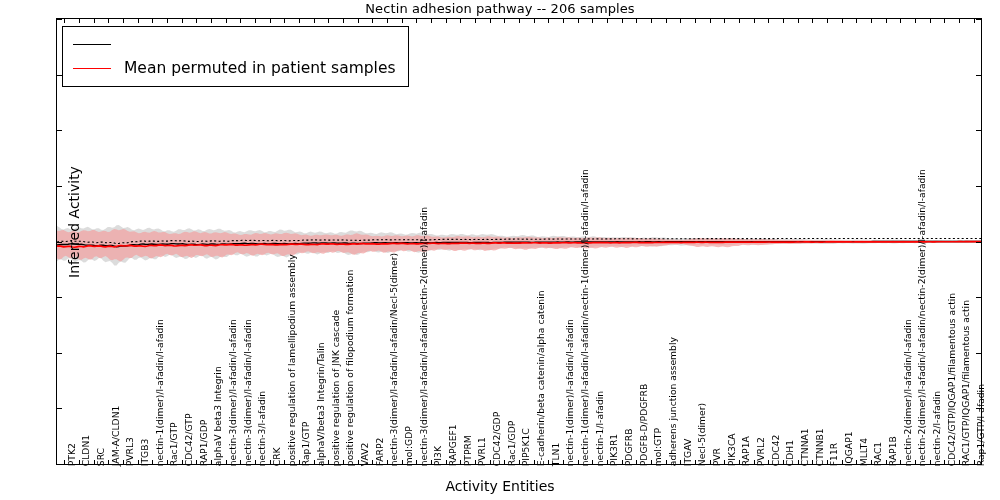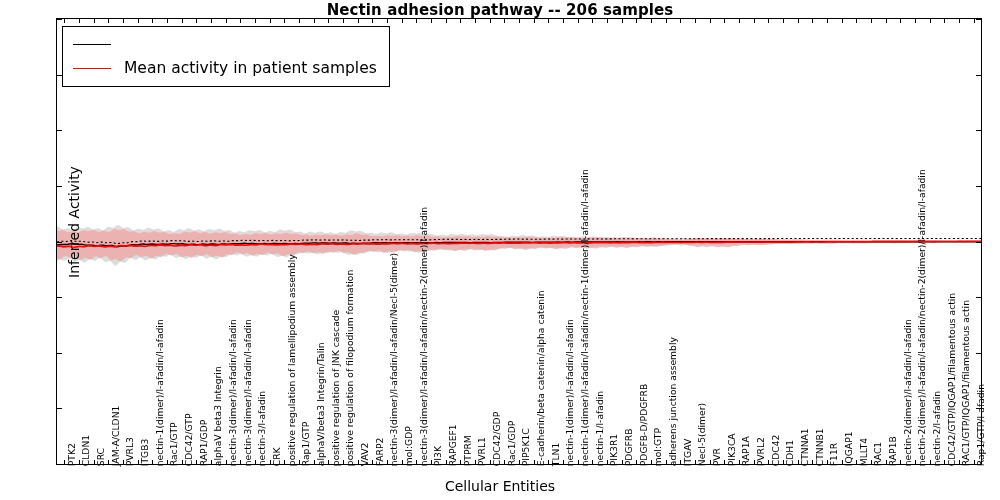--- a/index.html
+++ b/index.html
@@ -2,24 +2,23 @@
 <html><head>
 <meta charset="utf-8">
 <style>
   html,body{margin:0;padding:0;background:#ffffff;}
   body{width:1000px;height:500px;overflow:hidden;font-family:"DejaVu Sans",sans-serif;}
   #stage{position:relative;width:1000px;height:500px;}
 
   
   #chart-title{
     position:absolute;left:0;top:1px;width:1000px;
-    text-align:center;font-size:15px;color:#000;
+    text-align:center;font-size:13px;color:#000;
     font-family:"DejaVu Sans",sans-serif;
     letter-spacing:.1px;
-    font-weight:bold;
   }
 
   
   #plot-area{
     position:absolute;left:56px;top:18px;width:926px;height:447px;
     border:1px solid #000;box-sizing:border-box;background:#fff;
   }
   #plot-inner{position:absolute;inset:0;overflow:hidden;}
   #plot-svg{position:absolute;left:0;top:0;}
 
@@ -285,25 +284,25 @@
       <div class="xt" style="left: 817.4px;">RAC1</div>
       <div class="xt" style="left: 832.067px;">RAP1B</div>
       <div class="xt" style="left: 846.733px;">nectin-2(dimer)/l-afadin/l-afadin</div>
       <div class="xt" style="left: 861.4px;">nectin-2(dimer)/l-afadin/l-afadin/nectin-2(dimer)/l-afadin/l-afadin</div>
       <div class="xt" style="left: 876.067px;">nectin-2/l-afadin</div>
       <div class="xt" style="left: 890.733px;">CDC42/GTP/IQGAP1/filamentous actin</div>
       <div class="xt" style="left: 905.4px;">RAC1/GTP/IQGAP1/filamentous actin</div>
       <div class="xt" style="left: 920.067px;">Rap1/GTP/l-afadin</div>
     </div>
 
-  <div id="xlabel">Cellular Entities</div>
+  <div id="xlabel">Activity Entities</div>
 
   <div id="legend">
     <div class="leg-row">
       <span class="leg-swatch"></span>
     </div>
     <div class="leg-row">
       <span class="leg-swatch red"></span>
-      <span class="leg-text">Mean activity in patient samples</span>
+      <span class="leg-text">Mean permuted in patient samples</span>
     </div>
   </div>
 
 </div>
 
 </body></html>

